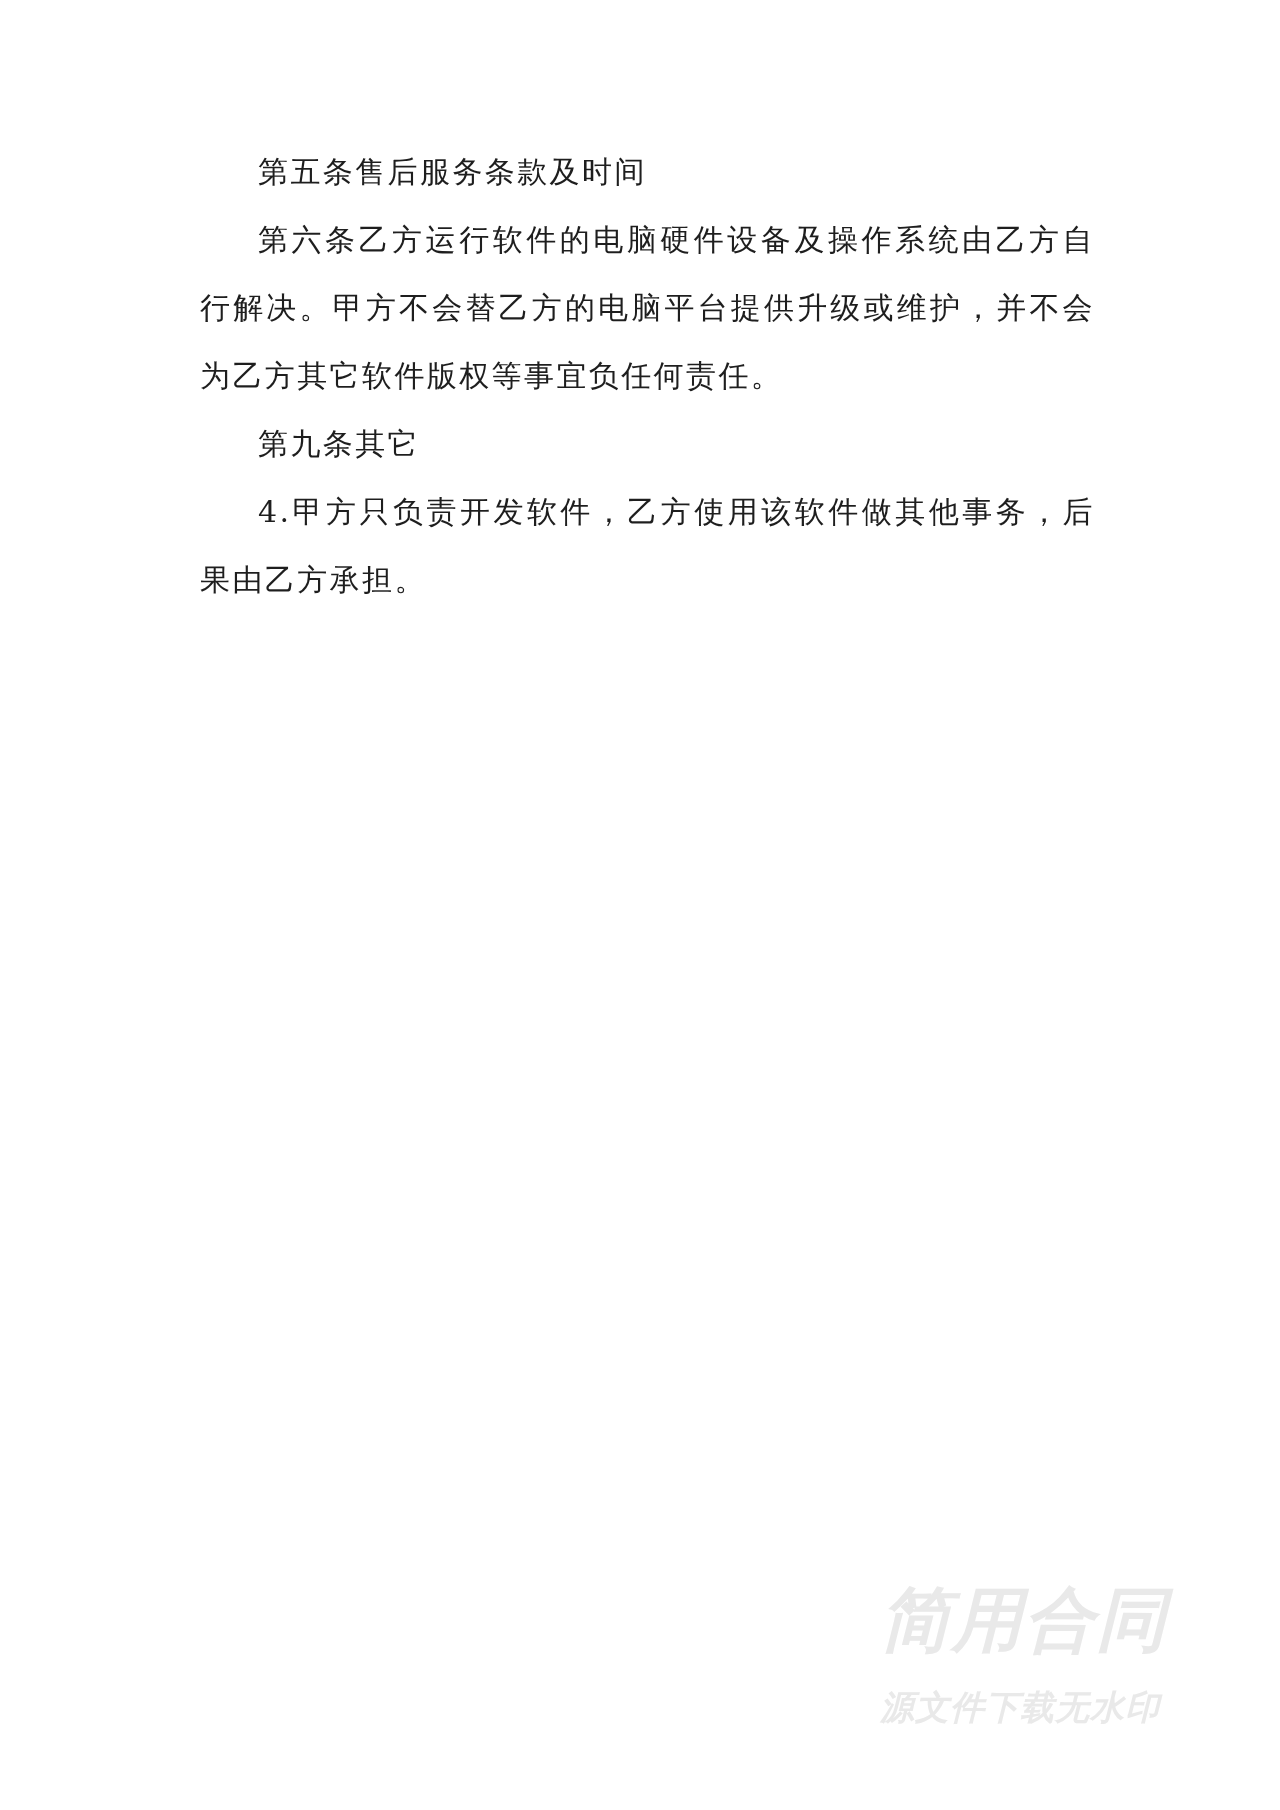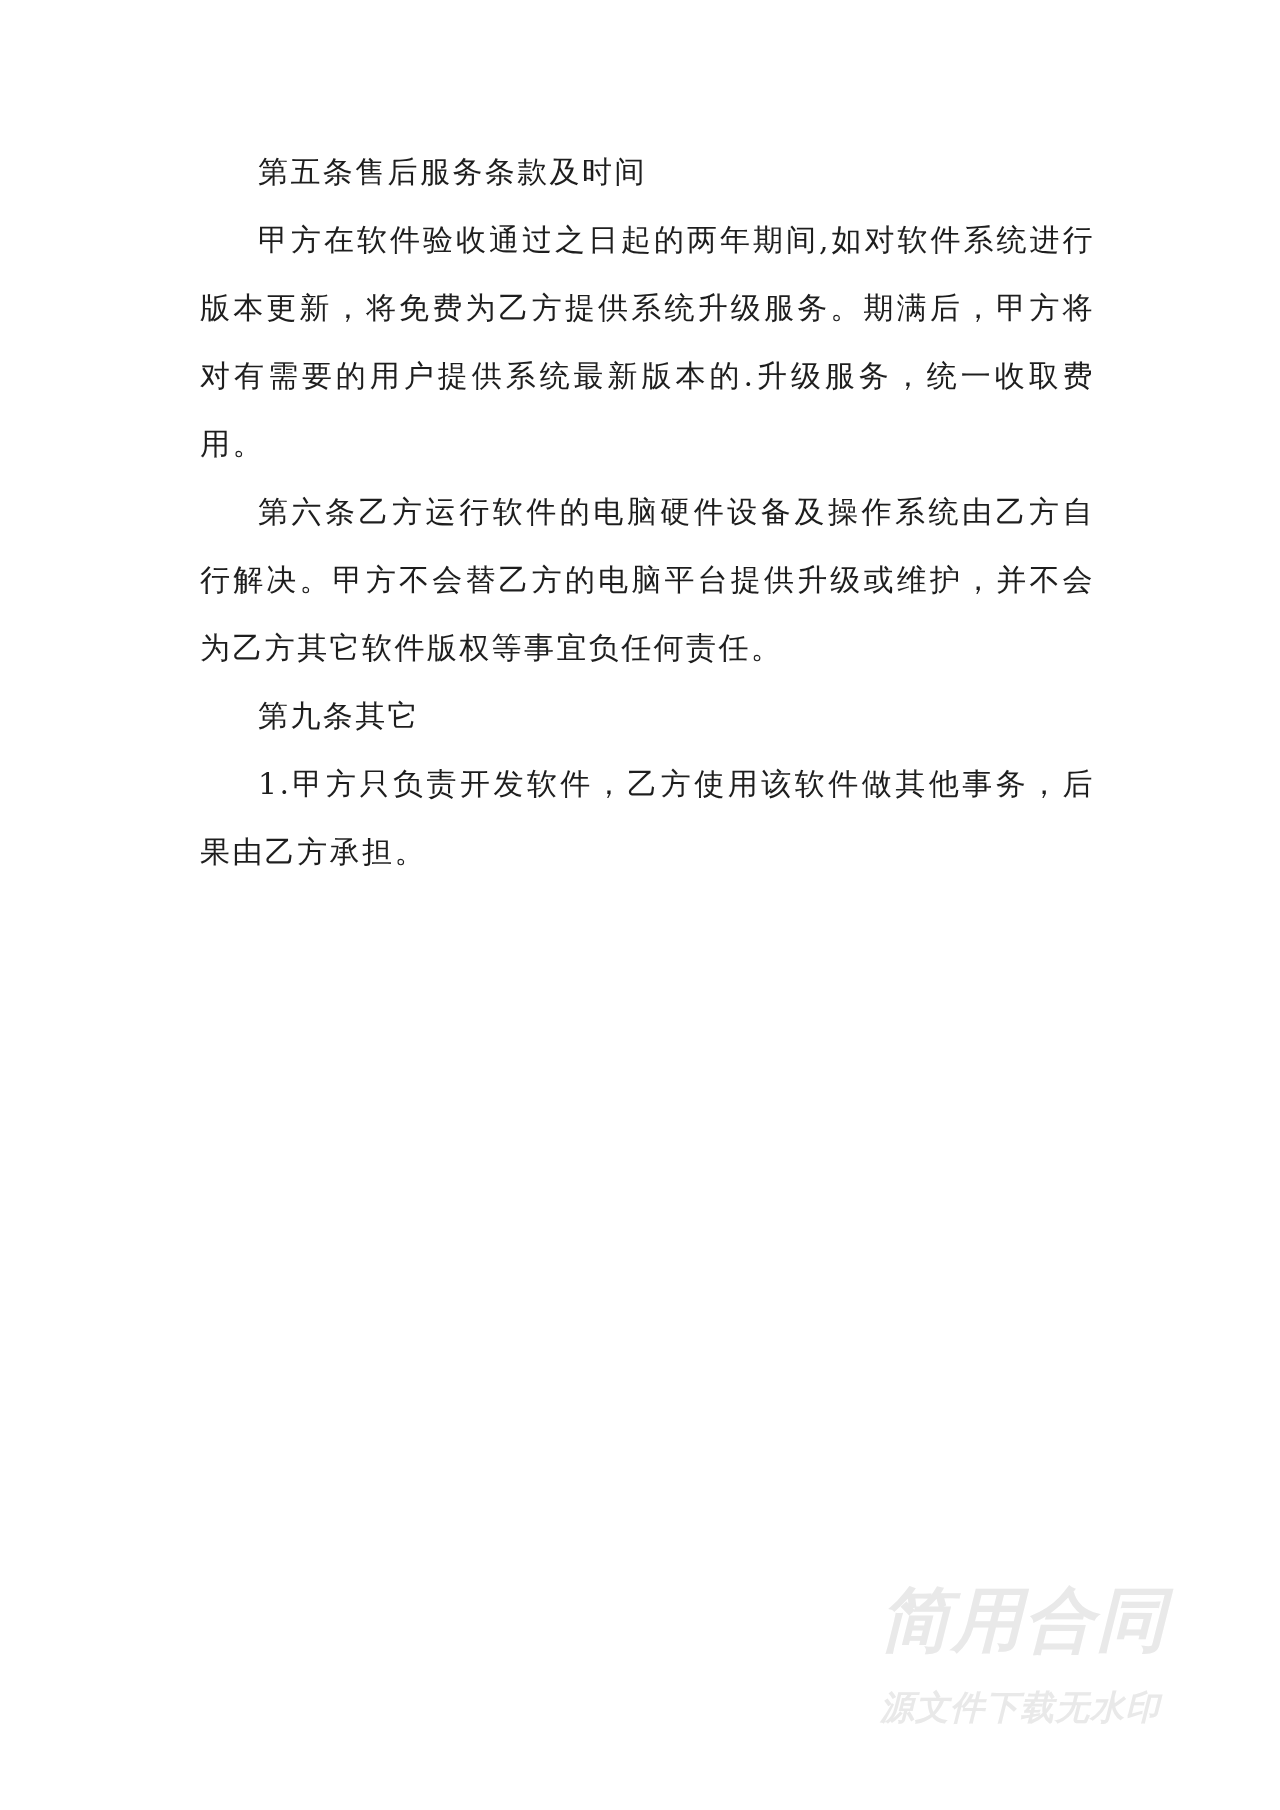--- a/index.html
+++ b/index.html
@@ -17,23 +17,22 @@
     font-family: "DejaVu Sans", "Liberation Sans", sans-serif; color: #e9e9e9; font-weight: bold; font-style: italic; }
   .wm-title { font-size: 70px; line-height: 90px; letter-spacing: 2px; }
   .wm-sub { font-size: 34px; line-height: 44px; margin-top: 20px; letter-spacing: 1px; }
 </style>
 </head>
 <body>
 
 <div class="page">
   <div class="content">
     <p class="para indent">第五条售后服务条款及时间</p>
-    <p class="para indent">甲方在软件验收通过之日起的两年期间,如对软件系统进行版本更新，将免费为乙方提供系统升级服务。期满后，甲方将对有需要的用户提供系统最新版本的.升级服务，统一收取费用。</p>
     <p class="para indent">第六条乙方运行软件的电脑硬件设备及操作系统由乙方自行解决。甲方不会替乙方的电脑平台提供升级或维护，并不会为乙方其它软件版权等事宜负任何责任。</p>
     <p class="para indent">第九条其它</p>
-    <p class="para indent">1.甲方只负责开发软件，乙方使用该软件做其他事务，后果由乙方承担。</p>
+    <p class="para indent">4.甲方只负责开发软件，乙方使用该软件做其他事务，后果由乙方承担。</p>
   </div>
 
   <div class="watermark">
     <div class="wm-title">简用合同</div>
     <div class="wm-sub">源文件下载无水印</div>
   </div>
 </div>
 
 </body></html>

